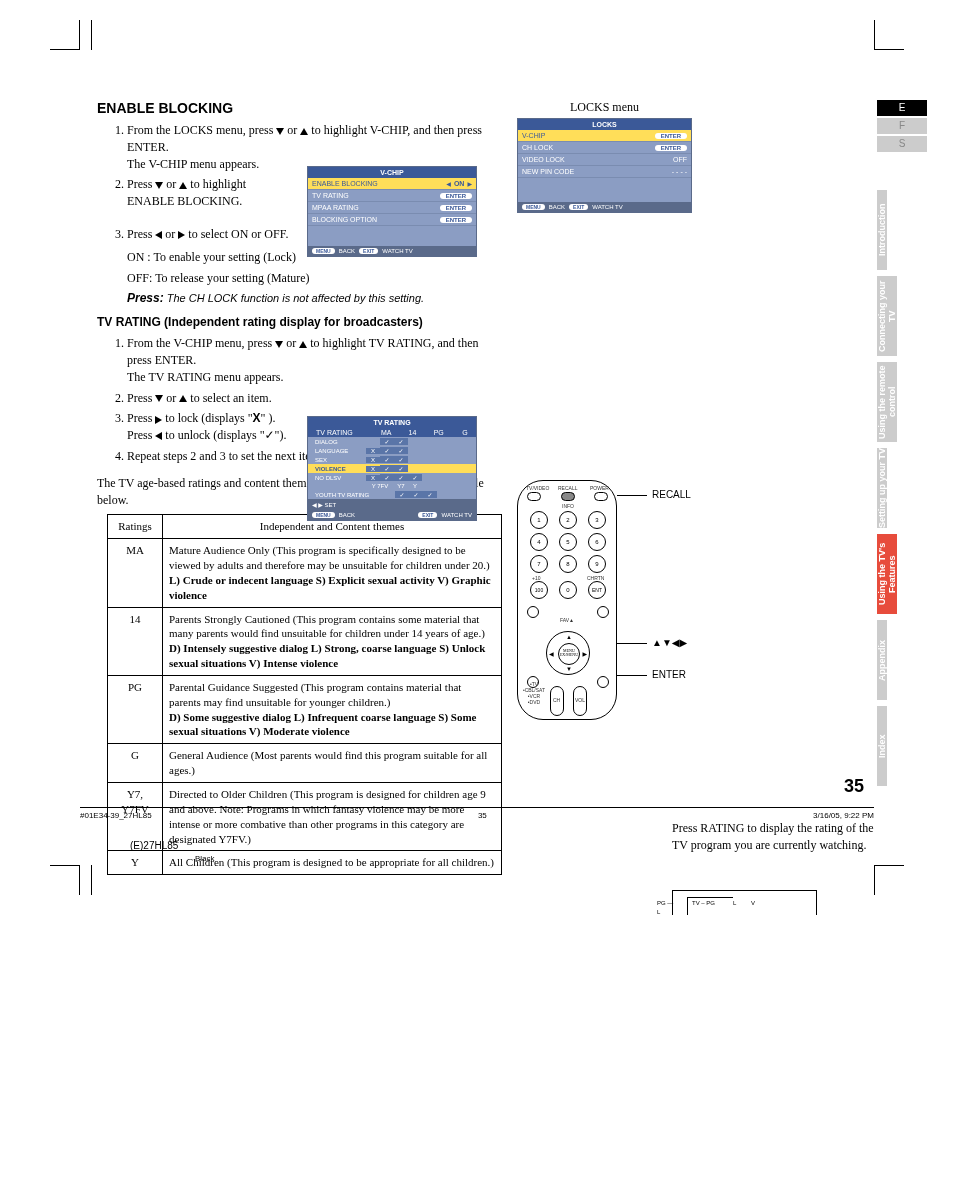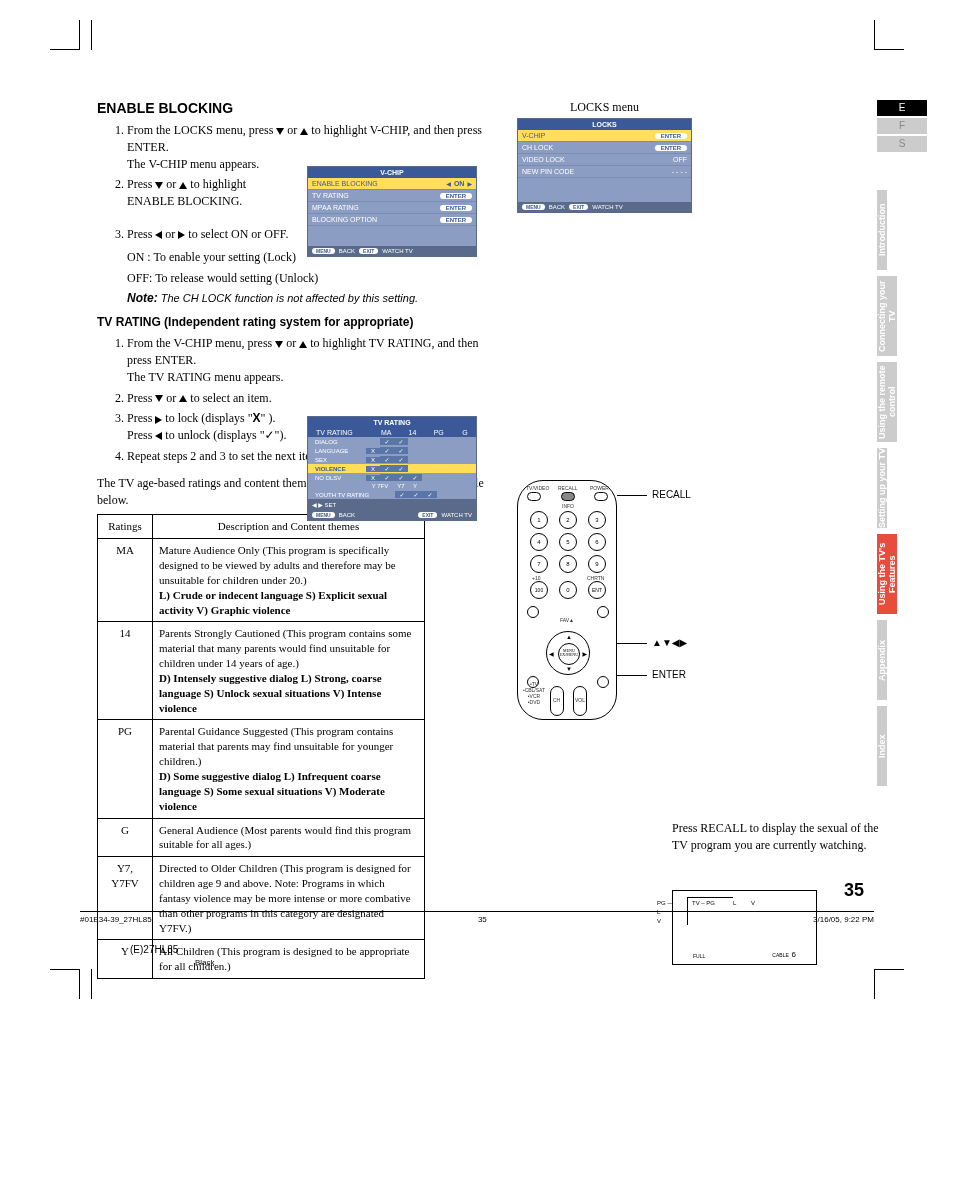--- a/index.html
+++ b/index.html
@@ -36,21 +36,21 @@
   .tab.active { background:#e74c3c;}
   .menu-box { position:absolute; background:#8b9dc3; border:1px solid #5a6a8a; font-family:Arial,sans-serif; font-size:7px;}
   .menu-title { background:#3b5998; color:#fff; text-align:center; font-weight:bold; padding:2px;}
   .menu-row { display:flex; justify-content:space-between; padding:2px 4px; align-items:center; color:#fff; font-size:7px; border-bottom:1px solid #7a8cb0;}
   .menu-row.hl { background:#ffde59; color:#3b5998;}
   .pill { background:#fff; color:#3b5998; border-radius:7px; padding:0 6px; font-size:6px; font-weight:bold;}
   .menu-foot { background:#5a6a8a; color:#fff; font-size:6px; padding:2px 4px; display:flex; gap:4px; align-items:center;}
   .pill2 { background:#fff; color:#3b5998; border-radius:6px; padding:0 4px; font-size:5px; font-weight:bold;}
   .locks-t { text-align:center; font-family:Georgia,serif; font-size:12px; margin-bottom:3px;}
   
-  table.ratings { border-collapse:collapse; width:328px; margin-top:6px; font-size:11px;}
+  table.ratings { border-collapse:collapse; width:395px; margin-top:6px; font-size:11px;margin-left:10px;}
   table.ratings td, table.ratings th { border:1px solid #000; padding:4px 6px; vertical-align:top; line-height:1.35;}
   table.ratings th { font-weight:normal; text-align:center;}
   table.ratings td:first-child { text-align:center; width:55px;}
   
   .remote-draw { position:absolute; left:420px; top:380px; width:108px; height:250px;}
   .remote-body { width:100px; height:240px; border:1px solid #000; border-radius:26px; background:#fff; position:relative;}
   .rbtn { position:absolute; width:18px; height:18px; border:1px solid #000; border-radius:50%; font-size:6px; text-align:center; line-height:17px; font-family:Arial,sans-serif;}
   .rlbl { position:absolute; font-size:5px; font-family:Arial,sans-serif; color:#333; text-align:center;}
   .rnav { position:absolute; left:28px; top:150px; width:44px; height:44px; border:1px solid #000; border-radius:50%; background:#fff;}
   .rnav-c { position:absolute; left:11px; top:11px; width:22px; height:22px; border:1px solid #000; border-radius:50%; font-size:4px; text-align:center; padding-top:5px; line-height:1.1;}
@@ -167,24 +167,24 @@
             <span class="pill2">EXIT</span>
             <span>WATCH TV</span>
           </div>
       </div>
 
       <div style="height:10px;"></div>
       <ol start="3">
         <li>Press <span class="tri tri-l"></span> or <span class="tri tri-r"></span> to select ON or OFF.</li>
       </ol>
       <div class="sub">ON : To enable your setting (Lock)</div>
-      <div class="sub">OFF: To release would setting (Unlock)</div>
-      <div class="note"><span class="noteb">Note:</span> <span class="notei">The CH LOCK function is not affected by this setting.</span></div>
-
-      <div class="h3">TV RATING (Independent rating system for appropriate)</div>
+      <div class="sub">OFF: To release your setting (Mature)</div>
+      <div class="note"><span class="noteb">Press:</span> <span class="notei">The CH LOCK function is not affected by this setting.</span></div>
+
+      <div class="h3">TV RATING (Independent rating display for broadcasters)</div>
       <ol>
         <li>From the V-CHIP menu, press <span class="tri tri-d"></span> or <span class="tri tri-u"></span> to highlight TV RATING, and then press ENTER.<br><span>The TV RATING menu appears.</span></li>
         <li>Press <span class="tri tri-d"></span> or <span class="tri tri-u"></span> to select an item.</li>
         <li>Press <span class="tri tri-r"></span> to lock (displays "<b style="font-family:Arial">X</b>" ).<br>Press <span class="tri tri-l"></span> to unlock (displays "✓").</li>
         <li>Repeat steps 2 and 3 to set the next item.</li>
       </ol>
 
       <div class="menu-box" style="left:210px; top:316px; width:170px;">
         <div class="menu-title">TV RATING</div>
         <div class="tvrating-head">
@@ -250,21 +250,21 @@
             <span>WATCH TV</span>
           </div>
       </div>
 
       <div class="para" style="margin-top:10px;">The TV age-based ratings and content themes you can lock are listed in the table below.</div>
 
       <table class="ratings">
         <tbody>
             <tr>
               <th>Ratings</th>
-              <th>Description and Content themes</th>
+              <th>Independent and Content themes</th>
             </tr>
         <tr>
               <td>MA</td>
               <td><span>Mature Audience Only (This program is specifically designed to be viewed by adults and therefore may be unsuitable for children under 20.)</span><br><b>L) Crude or indecent language  S) Explicit sexual activity  V) Graphic violence</b></td>
             </tr>
         <tr>
               <td>14</td>
               <td><span>Parents Strongly Cautioned (This program contains some material that many parents would find unsuitable for children under 14 years of age.)</span><br><b>D) Intensely suggestive dialog  L) Strong, coarse language  S) Unlock sexual situations  V) Intense violence</b></td>
             </tr>
         <tr>
@@ -332,21 +332,21 @@
         <div class="rlbl" style="top:216px;left:57px;">VOL</div>
       </div>
     </div>
     <div class="callout-line" style="left:520px;top:395px;width:30px;"></div>
     <div class="callout-txt" style="left:555px;top:389px;">RECALL</div>
     <div class="callout-line" style="left:520px;top:543px;width:30px;"></div>
     <div class="callout-txt" style="left:555px;top:537px;">▲▼◀▶</div>
     <div class="callout-line" style="left:520px;top:575px;width:30px;"></div>
     <div class="callout-txt" style="left:555px;top:569px;">ENTER</div>
 
-    <div class="recall-txt">Press RECALL to display the sexual of the TV program you are currently watching.</div>
+    <div class="recall-txt">Press RATING to display the rating of the TV program you are currently watching.</div>
     <div class="recall-draw">
       <div style="position:absolute;left:-16px;top:8px;font-size:6px;font-family:Arial,sans-serif;line-height:1.5;">PG —<br>L<br>V</div>
       <div style="position:absolute;left:14px;top:6px;width:46px;height:28px;border-left:1px solid #000;border-top:1px solid #000;"></div>
       <div style="position:absolute;left:19px;top:9px;font-size:6px;font-family:Arial,sans-serif;">TV – PG</div>
       <div style="position:absolute;left:60px;top:9px;font-size:6px;font-family:Arial,sans-serif;">L</div>
       <div style="position:absolute;left:78px;top:9px;font-size:6px;font-family:Arial,sans-serif;">V</div>
       <div style="position:absolute;left:20px;bottom:5px;font-size:5px;font-family:Arial,sans-serif;">FULL</div>
       <div style="position:absolute;right:20px;bottom:5px;font-size:5px;font-family:Arial,sans-serif;"><span>CABLE</span> &nbsp;<span style="font-size:8px;">6</span></div>
     </div>
   </div>

